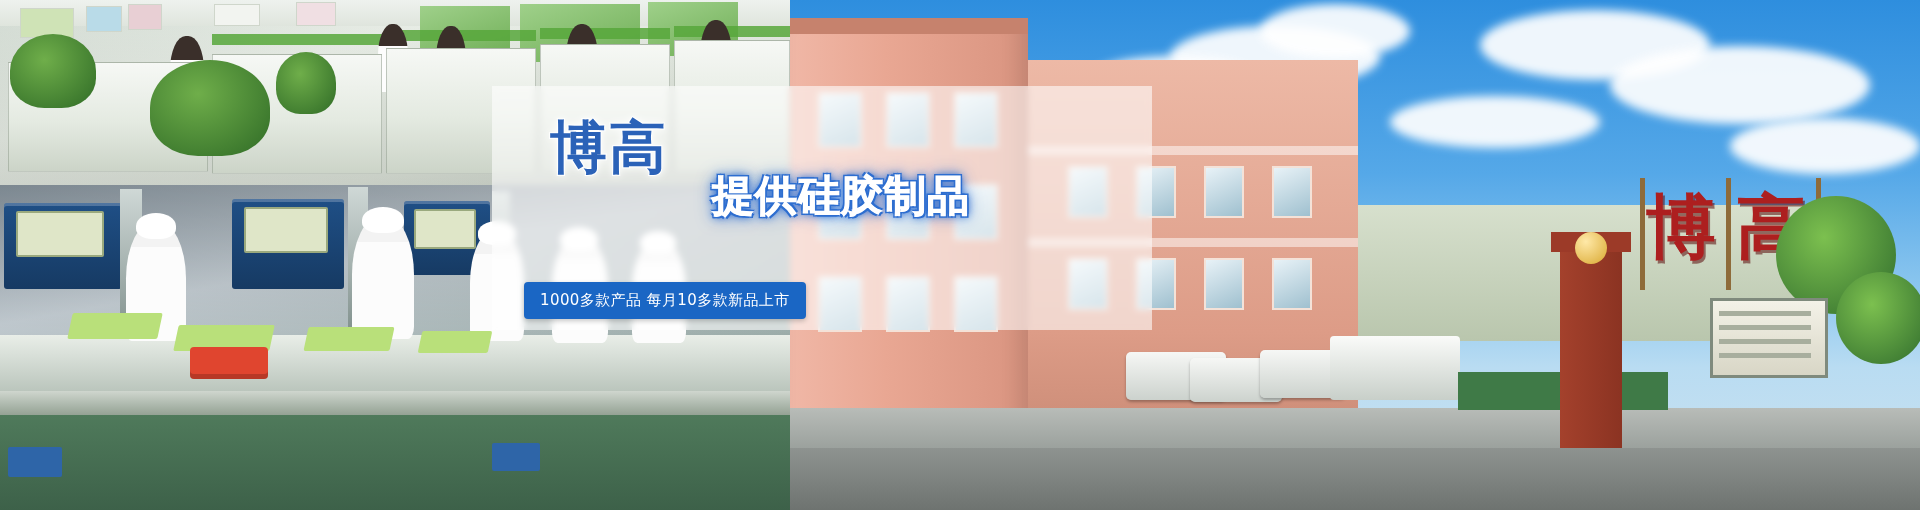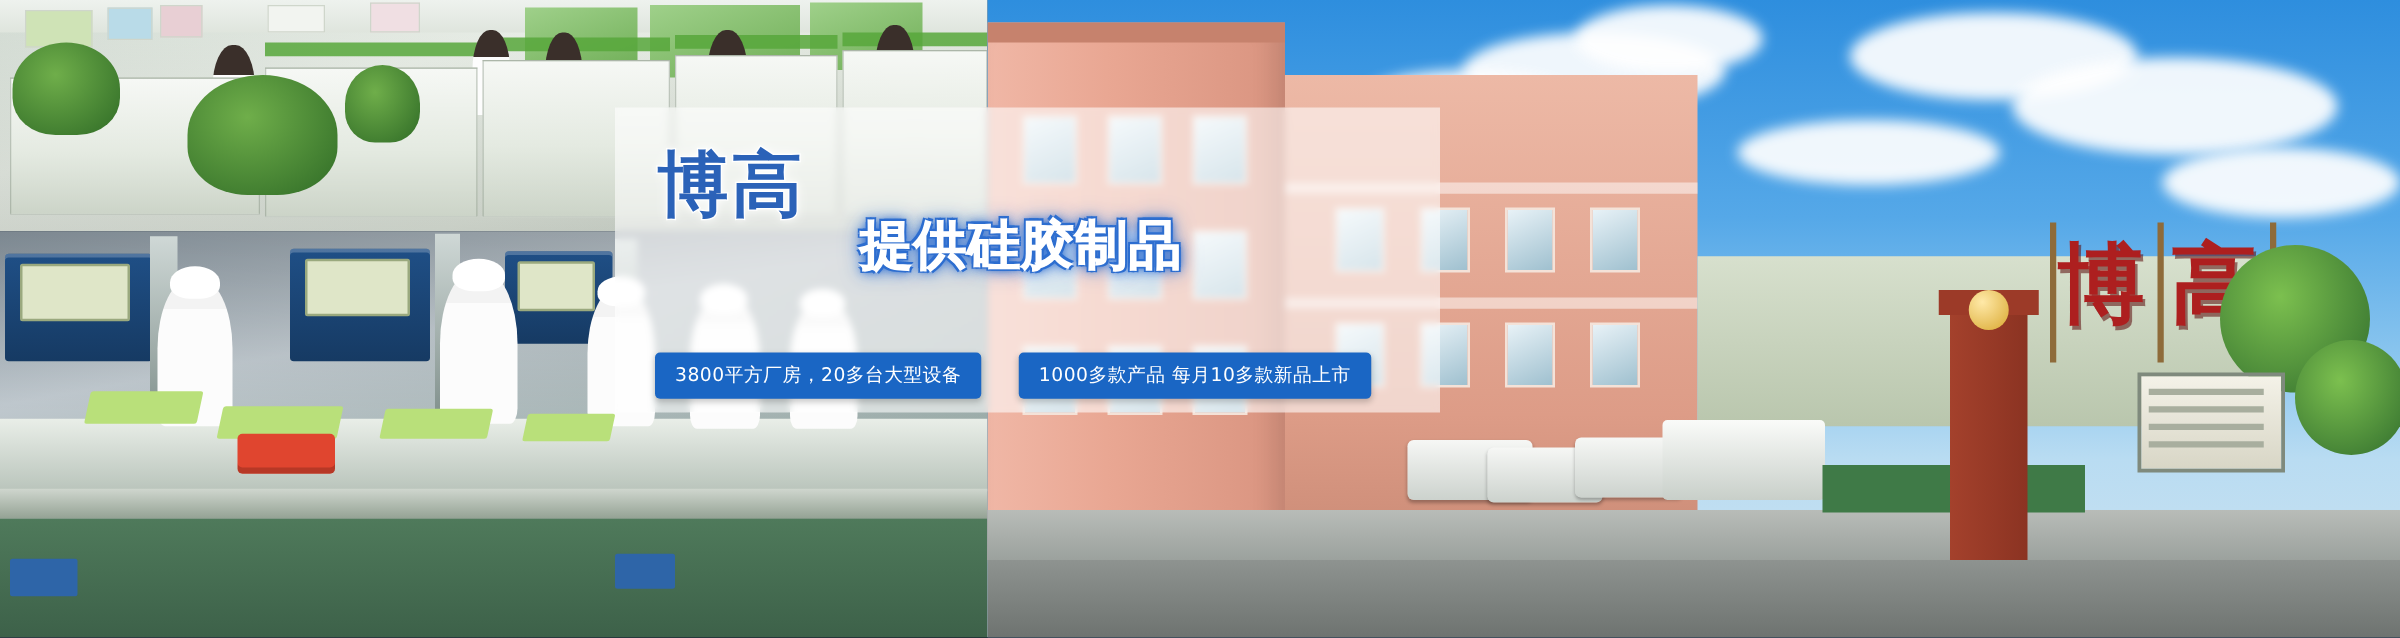--- a/index.html
+++ b/index.html
@@ -168,21 +168,21 @@
   .ph-fact .board i{position:absolute;left:6px;display:block;height:5px;width:92px;background:#a8ae9e;}
 
   
   .panel {
     position:absolute; left:492px; top:86px; width:660px; height:244px;
     background:rgba(255,255,255,.58);
     backdrop-filter:blur(3px);
   }
 
   
-  .copy { position:absolute; left:484px; top:86px; width:660px; height:244px; }
+  .copy { position:absolute; left:508px; top:86px; width:660px; height:244px; }
 
   .line1 { position:absolute; left:42px; top:24px; display:flex; align-items:baseline; white-space:nowrap; }
   .brand {
     font-family:"DejaVu Sans", sans-serif;
     font-size:57px; font-weight:bold; letter-spacing:2px;
     color:#2b62b8;
     -webkit-text-stroke:2px #ffffff;
     paint-order:stroke fill;
     text-shadow:0 0 6px rgba(255,255,255,.95), 0 0 12px rgba(255,255,255,.8);
   }
@@ -364,17 +364,16 @@
   <div class="panel"></div>
 
   <div class="copy">
     <div class="line1">
       <span class="brand">博高</span>
     </div>
     <div class="line2">提供硅胶制品</div>
   </div>
 
   <div class="badges">
-    <div class="badge">3800平方厂房，20多台大型设备</div>
     <div class="badge">1000多款产品  每月10多款新品上市</div>
   </div>
 
 </div>
 
 </body></html>

